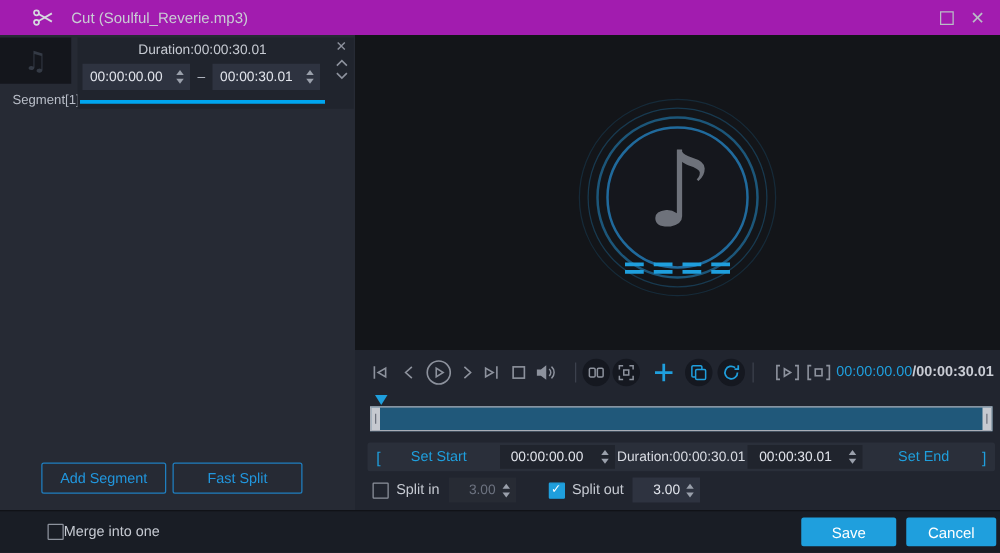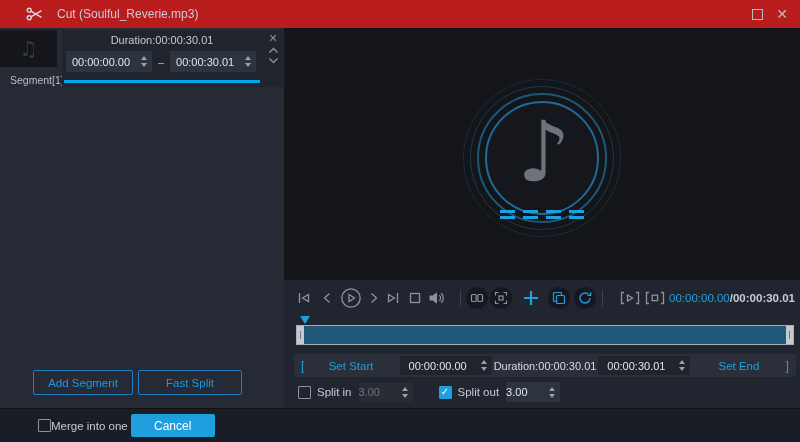--- a/index.html
+++ b/index.html
@@ -1,21 +1,21 @@
 <!DOCTYPE html>
 <html><head>
 <meta charset="utf-8">
 <style>
   * { margin:0; padding:0; box-sizing:border-box; }
   html,body { width:800px; height:442px; }
   body { position:relative; background:#262a34; font-family:"Liberation Sans",sans-serif; overflow:hidden; }
   svg { display:block; }
 
   
-  .titlebar { position:absolute; left:0; top:0; width:800px; height:28px; background:#b91c1c; display:flex; align-items:center; }
+  .titlebar { position:absolute; left:0; top:0; width:800px; height:28px; background:#a21caf; display:flex; align-items:center; }
   .titlebar .scissors { margin-left:26px; color:#d6d9df; }
   .titlebar .title { margin-left:13px; color:#c9ccd4; font-size:12px; }
   .win-controls { margin-left:auto; display:flex; align-items:center; gap:13px; padding-right:12px; }
   .max-btn { width:11px; height:11px; border:1px solid #b9bdc6; cursor:pointer; }
   .close-btn { color:#b9bdc6; font-size:14px; line-height:14px; cursor:pointer; }
 
   
   .left-panel { position:absolute; left:0; top:28px; width:284px; height:380px; background:#262a34; }
   .thumb { position:absolute; left:0; top:2px; width:57px; height:37px; background:#14161c; color:#343a45; font-size:21px; display:flex; align-items:center; justify-content:center; font-family:"DejaVu Sans",sans-serif; }
   .segment-name { position:absolute; left:10px; top:46px; font-size:10.5px; color:#b9bec8; }
@@ -71,32 +71,32 @@
   .trim-input .val { width:76px; text-align:center; color:#e2e5ec; font-size:11px; }
   .trim-duration { flex:1; text-align:center; color:#d9dce3; font-size:11px; }
 
   .fade { position:absolute; left:14px; top:101px; height:22px; display:flex; align-items:center; font-size:11.5px; color:#c6cad2; }
   .cb { width:13px; height:13px; border:1px solid #8d929d; border-radius:1px; background:transparent; display:flex; align-items:center; justify-content:center; cursor:pointer; flex:none; }
   .cb .mark { display:none; color:#fff; font-size:10px; line-height:10px; }
   .cb.checked { background:#1f9fdd; border-color:#1f9fdd; }
   .cb.checked .mark { display:block; }
   .fade label { margin:0 0 0 6px; }
   .fade-box { display:flex; align-items:center; background:#2e3340; height:20px; margin-left:7px; }
-  .fade-box .val { width:38px; text-align:left; color:#e2e5ec; font-size:11px; }
+  .fade-box .val { width:38px; text-align:right; color:#e2e5ec; font-size:11px; }
   .fade-box.disabled { background:#272b34; }
   .fade-box.disabled .val { color:#6d7380; }
   .gap26 { width:26px; }
 
   
   .footer { position:absolute; left:0; top:408px; width:800px; height:34px; background:#191d25; border-top:1px solid #101217; display:flex; align-items:center; }
   .footer .cb { margin-left:38px; }
   .footer label { margin-left:0; font-size:11.5px; color:#c6cad2; }
   .btn-primary { height:23px; background:#1f9fdd; border:none; border-radius:2px; color:#fff; font-size:12px; font-family:inherit; cursor:pointer; }
   .btn-save { margin-left:auto; width:76px; }
-  .btn-cancel { margin-left:3px; margin-right:3px; width:84px; }
+  .btn-cancel { margin-left:8px; margin-right:3px; width:72px; }
 </style>
 </head>
 <body>
 
 <div class="titlebar">
   <span class="scissors">
     <svg width="18" height="16" viewBox="0 0 18 16" stroke="currentColor" fill="none" stroke-width="1.4">
       <circle cx="3.2" cy="4.2" r="2"></circle>
         <circle cx="3.2" cy="11.8" r="2"></circle>
       <line x1="4.9" y1="5.2" x2="15.5" y2="11.3"></line>
@@ -307,14 +307,15 @@
             <i class="tri-down"></i>
           </span>
       </div>
     </div>
   </div>
 </div>
 
 <div class="footer">
   <span class="cb"></span>
   <label>Merge into one</label>
+  <button class="btn-primary btn-save">Save</button>
   <button class="btn-primary btn-cancel">Cancel</button>
 </div>
 
 </body></html>

